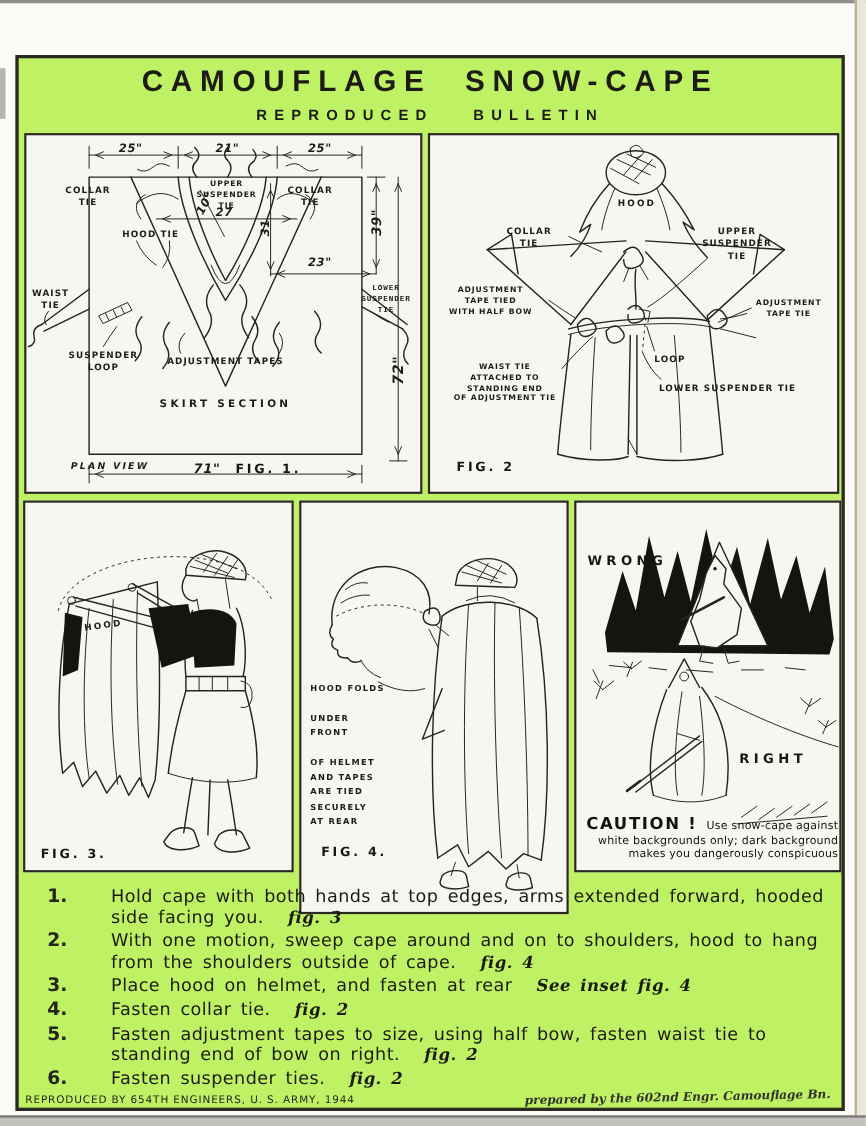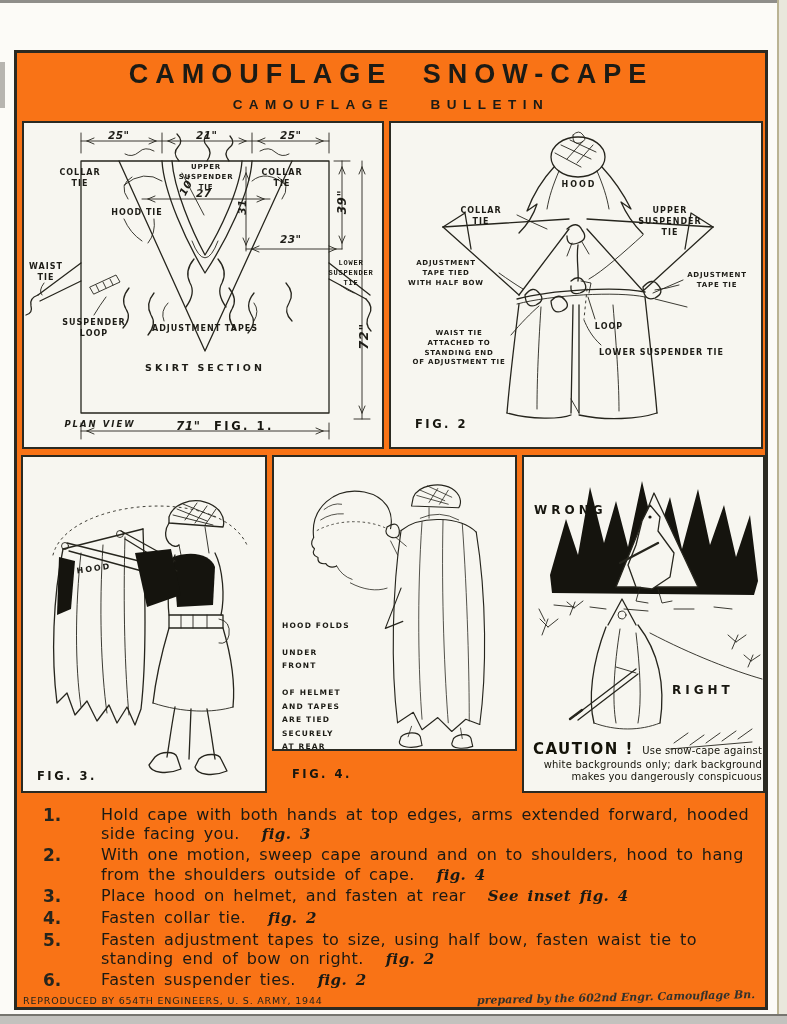--- a/index.html
+++ b/index.html
@@ -4,21 +4,21 @@
 <style>
   html,body{margin:0;padding:0;}
   body{width:787px;height:1024px;position:relative;background:#fcfbf7;overflow:hidden;
        font-family:"DejaVu Sans",sans-serif;color:#26251d;}
   
   .scan-top{position:absolute;left:0;top:0;width:787px;height:3px;background:#8f8e8a;}
   .scan-right{position:absolute;right:0;top:0;width:8px;height:1024px;background:#e9e7dc;border-left:2px solid #bab393;}
   .scan-bottom{position:absolute;left:0;bottom:0;width:787px;height:8px;background:#c3c2be;border-top:2px solid #76756f;}
   .scan-left-mark{position:absolute;left:0;top:62px;width:5px;height:46px;background:#b7b5b0;}
   
-  .sheet{position:absolute;left:14px;top:50px;width:754px;height:960px;border:3px solid #2b2a22;background:#f97316;box-sizing:border-box;}
+  .sheet{position:absolute;left:14px;top:50px;width:754px;height:960px;border:3px solid #2b2a22;background:#bef264;box-sizing:border-box;}
   .title{position:absolute;left:0;top:6px;width:100%;text-align:center;font-family:"Liberation Sans",sans-serif;
          font-weight:bold;font-size:27px;letter-spacing:7px;word-spacing:16px;color:#1c1b15;}
   .subtitle{position:absolute;left:0;top:44px;width:100%;text-align:center;font-family:"Liberation Sans",sans-serif;
          font-weight:bold;font-size:13.5px;letter-spacing:6.5px;word-spacing:26px;color:#1c1b15;}
   .panel{position:absolute;border:2px solid #2b2a22;box-sizing:border-box;background:#f7f6f0;}
   .art{position:absolute;left:0;top:0;width:100%;height:100%;}
   .art *{stroke:#26251d;stroke-width:1.3;fill:none;stroke-linecap:round;stroke-linejoin:round;}
   .art .thin{stroke-width:0.9;}
   .art .thick{stroke-width:2.4;}
   .art .dash{stroke-dasharray:2,4;}
@@ -51,21 +51,21 @@
 <body>
 
 <div class="scan-top"></div>
 <div class="scan-right"></div>
 <div class="scan-bottom"></div>
 <div class="scan-left-mark"></div>
 
 <div class="sheet">
 
   <div class="title">CAMOUFLAGE SNOW-CAPE</div>
-  <div class="subtitle">CAMOUFLAGE BULLETIN</div>
+  <div class="subtitle">REPRODUCED BULLETIN</div>
 
   <div class="panel" style="left:5px;top:68px;width:362px;height:328px;">
     <svg class="art" viewBox="0 0 358 324">
 
       <rect x="57" y="38" width="248" height="252"></rect>
 
       <path d="M57,18 L305,18" class="thin"></path>
       <path d="M57,10 L57,30 M138,10 L138,30 M228,10 L228,30 M305,10 L305,30" class="thin"></path>
       <path d="M63,18 l7,-3 M63,18 l7,3 M132,18 l-7,-3 M132,18 l-7,3 M144,18 l7,-3 M144,18 l7,3
                M222,18 l-7,-3 M222,18 l-7,3 M234,18 l7,-3 M234,18 l7,3 M299,18 l-7,-3 M299,18 l-7,3" class="thin"></path>
@@ -245,21 +245,21 @@
       <path d="M130,246 C160,256 190,256 210,250" class="thin"></path>
 
       <path d="M152,250 C148,272 146,288 144,300 M168,252 L166,302 M184,252 C188,274 190,290 192,302"></path>
       <path d="M132,300 C138,294 152,294 154,300 L158,312 C144,318 128,316 126,308 Z"></path>
       <path d="M176,302 C182,296 196,296 198,302 L204,314 C190,320 174,318 172,310 Z"></path>
     </svg>
     <div class="lbl" style="left:40px;top:106px;width:62px;letter-spacing:2px;transform:rotate(-8deg);">HOOD</div>
     <div class="figcap" style="left:14px;top:312px;">FIG. 3.</div>
   </div>
 
-  <div class="panel" style="left:255px;top:402px;width:245px;height:296px;">
+  <div class="panel" style="left:255px;top:402px;width:245px;height:376px;">
     <svg class="art" viewBox="0 0 241 334">
 
       <path d="M28,92 C24,58 52,34 86,40 C110,45 120,62 116,82"></path>
       <path d="M32,84 C58,70 92,72 112,82" class="thin dash"></path>
       <path d="M40,60 q10,-8 20,-6 M36,72 q12,-8 26,-7" class="thin"></path>
       <path d="M28,92 q-5,8 1,13 q-4,7 4,10 q-1,8 9,7 q4,6 12,3"></path>
       <path d="M54,124 q6,12 18,16" class="thin"></path>
       <path d="M112,80 q12,-8 14,4 q1,10 -9,8 q-9,-3 -5,-12"></path>
       <path d="M116,96 l8,16 M122,92 l12,10" class="thin"></path>
       <path d="M70,144 C85,152 100,154 112,150" class="thin"></path>

